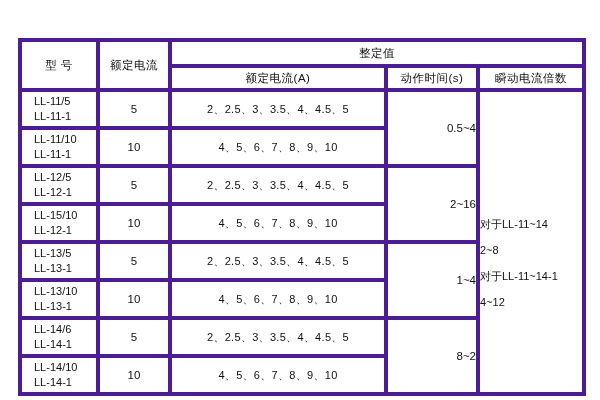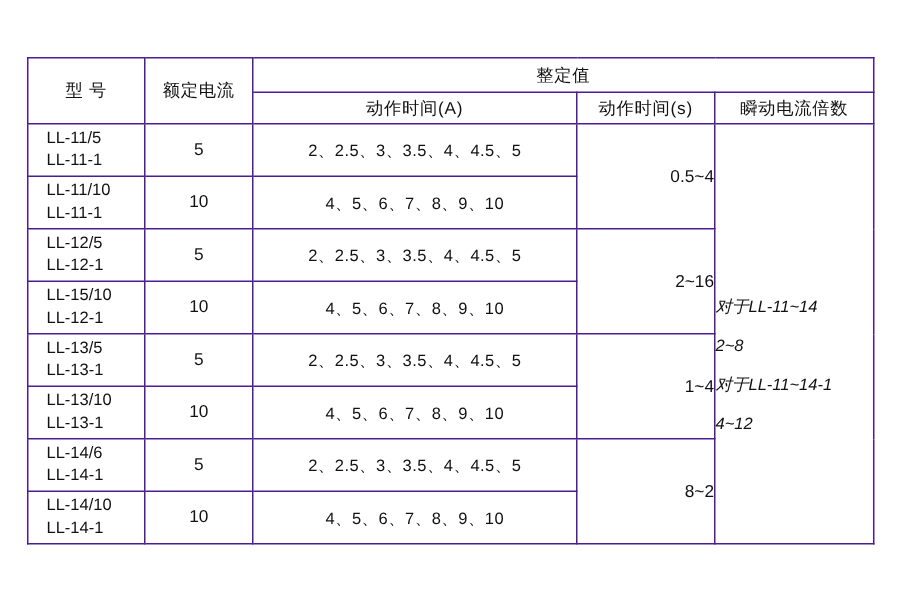--- a/index.html
+++ b/index.html
@@ -25,21 +25,21 @@
     left: 18px;
     top: 38px;
     width: 564px;
   }
   table.spec {
     border-collapse: collapse;
     width: 564px;
     table-layout: fixed;
   }
   table.spec td, table.spec th {
-    border: 1px solid #4c1d95;
+    border: 4px solid #4c1d95;
     font-weight: normal;
     color: #111;
     vertical-align: middle;
     padding: 0;
   }
   .c-model    { width: 78px; }
   .c-rated    { width: 72px; }
   .c-current  { width: 216px; }
   .c-time     { width: 92px; }
   .c-mult     { width: 106px; }
@@ -76,21 +76,20 @@
   .time-cell {
     text-align: right;
     font-size: 11.5px;
   }
   .mult-cell {
     text-align: left;
     padding-left: 10px;
     font-size: 11px;
     line-height: 26px;
     vertical-align: top;
-    font-style: italic;
   }
   .mult-inner {
     padding-top: 42px;
   }
   .mult-line { display: block; white-space: nowrap; }
 </style>
 </head>
 <body>
 
 <div class="page">
@@ -103,21 +102,21 @@
         <col class="c-time">
         <col class="c-mult">
       </colgroup>
       <tbody>
         <tr>
           <td class="hdr hdr-top" rowspan="2">型  号</td>
           <td class="hdr hdr-top" rowspan="2">额定电流</td>
           <td class="hdr hdr-top" colspan="3">整定值</td>
         </tr>
         <tr>
-          <td class="hdr">动作时间(A)</td>
+          <td class="hdr">额定电流(A)</td>
           <td class="hdr">动作时间(s)</td>
           <td class="hdr">瞬动电流倍数</td>
         </tr>
 
         <tr>
           <td class="model-cell">
             <span class="model-line">LL-11/5</span>
             <span class="model-line">LL-11-1</span>
           </td>
           <td class="rated-cell">5</td>

